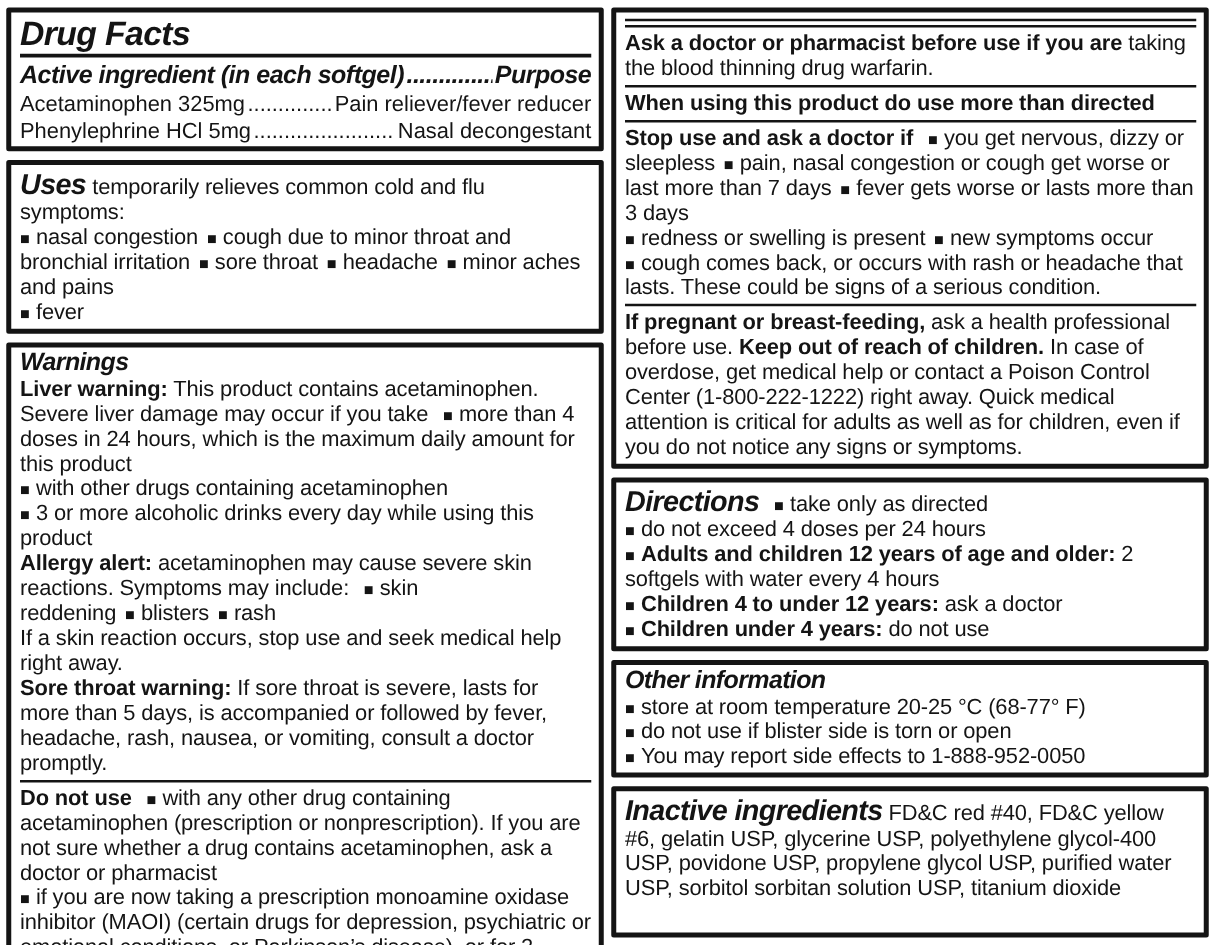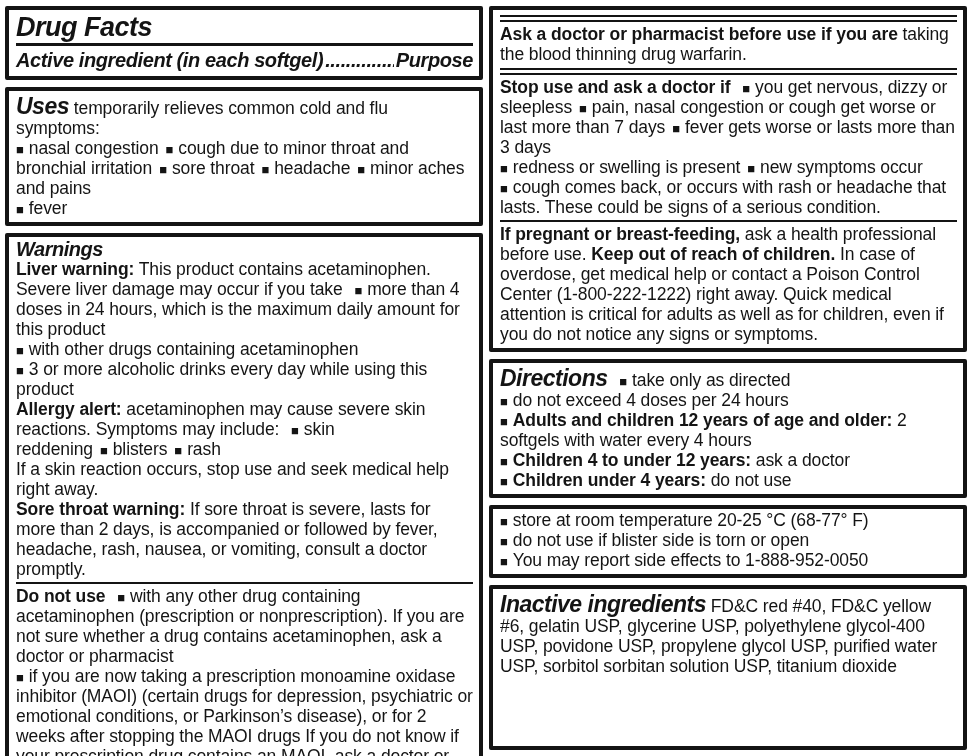--- a/index.html
+++ b/index.html
@@ -38,56 +38,68 @@
   <div class="col" id="col-left">
 
     <section class="box">
       <h1 class="title">Drug Facts</h1>
       <div class="rule thick"></div>
       <div class="ing-row head">
         <span>Active ingredient (in each softgel)</span>
         <span class="dots"></span>
         <span>Purpose</span>
       </div>
+      <div class="ing-row">
+        <span>Acetaminophen 325mg</span>
+        <span class="dots"></span>
+        <span>Pain reliever/fever reducer</span>
+      </div>
+      <div class="ing-row">
+        <span>Phenylephrine HCl 5mg</span>
+        <span class="dots"></span>
+        <span>Nasal decongestant</span>
+      </div>
     </section>
 
     <section class="box">
       <div class="para"><span class="r-h">Uses</span><span class="r-n"> temporarily relieves common cold and flu symptoms:</span><br><span class="blt">■</span><span class="r-n">nasal congestion</span><span class="blt gap">■</span><span class="r-n">cough due to minor throat and bronchial irritation</span><span class="blt gap">■</span><span class="r-n">sore throat</span><span class="blt gap">■</span><span class="r-n">headache</span><span class="blt gap">■</span><span class="r-n">minor aches and pains</span><br><span class="blt">■</span><span class="r-n">fever</span></div>
     </section>
 
     <section class="box grow">
       <div class="h-inline">Warnings</div>
       <div class="para"><span class="r-b">Liver warning:</span><span class="r-n"> This product contains acetaminophen. Severe liver damage may occur if you take </span><span class="blt gap">■</span><span class="r-n">more than 4 doses in 24 hours, which is the maximum daily amount for this product</span><br><span class="blt">■</span><span class="r-n">with other drugs containing acetaminophen</span><br><span class="blt">■</span><span class="r-n">3 or more alcoholic drinks every day while using this product</span></div>
       <div class="para"><span class="r-b">Allergy alert:</span><span class="r-n"> acetaminophen may cause severe skin reactions. Symptoms may include: </span><span class="blt gap">■</span><span class="r-n">skin reddening</span><span class="blt gap">■</span><span class="r-n">blisters</span><span class="blt gap">■</span><span class="r-n">rash</span><br><span class="r-n">If a skin reaction occurs, stop use and seek medical help right away.</span></div>
-      <div class="para"><span class="r-b">Sore throat warning:</span><span class="r-n"> If sore throat is severe, lasts for more than 2 days, is accompanied or followed by fever, headache, rash, nausea, or vomiting, consult a doctor promptly.</span></div>
+      <div class="para"><span class="r-b">Sore throat warning:</span><span class="r-n"> If sore throat is severe, lasts for more than 5 days, is accompanied or followed by fever, headache, rash, nausea, or vomiting, consult a doctor promptly.</span></div>
       <div class="rule"></div>
       <div class="para"><span class="r-b">Do not use </span><span class="blt gap">■</span><span class="r-n">with any other drug containing acetaminophen (prescription or nonprescription). If you are not sure whether a drug contains acetaminophen, ask a doctor or pharmacist</span><br><span class="blt">■</span><span class="r-n">if you are now taking a prescription monoamine oxidase inhibitor (MAOI) (certain drugs for depression, psychiatric or emotional conditions, or Parkinson’s disease), or for 2 weeks after stopping the MAOI drugs If you do not know if your prescription drug contains an MAOI, ask a doctor or pharmacist before taking this product.</span></div>
 
     </section>
 
   </div>
 
   <div class="col" id="col-right">
 
     <section class="box">
       <div class="rule"></div>
       <div class="rule"></div>
       <div class="para"><span class="r-b">Ask a doctor or pharmacist before use if you are</span><span class="r-n"> taking the blood thinning drug warfarin.</span></div>
       <div class="rule"></div>
+      <div class="para"><span class="r-b">When using this product do use more than directed</span></div>
       <div class="rule"></div>
       <div class="para"><span class="r-b">Stop use and ask a doctor if </span><span class="blt gap">■</span><span class="r-n">you get nervous, dizzy or sleepless</span><span class="blt gap">■</span><span class="r-n">pain, nasal congestion or cough get worse or last more than 7 days</span><span class="blt gap">■</span><span class="r-n">fever gets worse or lasts more than 3 days</span><br><span class="blt">■</span><span class="r-n">redness or swelling is present</span><span class="blt gap">■</span><span class="r-n">new symptoms occur</span><br><span class="blt">■</span><span class="r-n">cough comes back, or occurs with rash or headache that lasts.</span><span class="r-n"> These could be signs of a serious condition.</span></div>
       <div class="rule"></div>
       <div class="para"><span class="r-b">If pregnant or breast-feeding,</span><span class="r-n"> ask a health professional before use. </span><span class="r-b">Keep out of reach of children.</span><span class="r-n"> In case of overdose, get medical help or contact a Poison Control Center (1-800-222-1222) right away. Quick medical attention is critical for adults as well as for children, even if you do not notice any signs or symptoms.</span></div>
     </section>
 
     <section class="box">
       <div class="para"><span class="r-h">Directions</span><span class="r-n"> </span><span class="blt gap">■</span><span class="r-n">take only as directed</span><br><span class="blt">■</span><span class="r-n">do not exceed 4 doses per 24 hours</span><br><span class="blt">■</span><span class="r-b">Adults and children 12 years of age and older:</span><span class="r-n"> 2 softgels with water every 4 hours</span><br><span class="blt">■</span><span class="r-b">Children 4 to under 12 years:</span><span class="r-n"> ask a doctor</span><br><span class="blt">■</span><span class="r-b">Children under 4 years:</span><span class="r-n"> do not use</span></div>
     </section>
 
     <section class="box">
+      <div class="h-inline">Other information</div>
       <div class="para"><span class="blt">■</span><span class="r-n">store at room temperature 20-25 °C (68-77° F)</span><br><span class="blt">■</span><span class="r-n">do not use if blister side is torn or open</span><br><span class="blt">■</span><span class="r-n">You may report side effects to 1-888-952-0050</span></div>
     </section>
 
     <section class="box grow">
       <div class="para"><span class="r-h">Inactive ingredients</span><span class="r-n"> FD&amp;C red #40, FD&amp;C yellow #6, gelatin USP, glycerine USP, polyethylene glycol-400 USP, povidone USP, propylene glycol USP, purified water USP, sorbitol sorbitan solution USP, titanium dioxide</span></div>
     </section>
 
   </div>
 
 </div>

